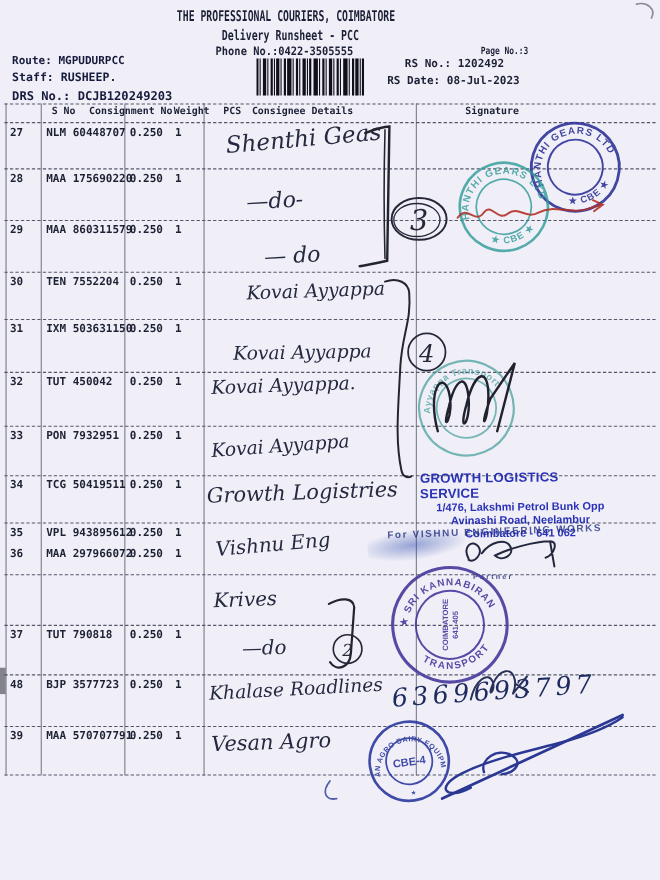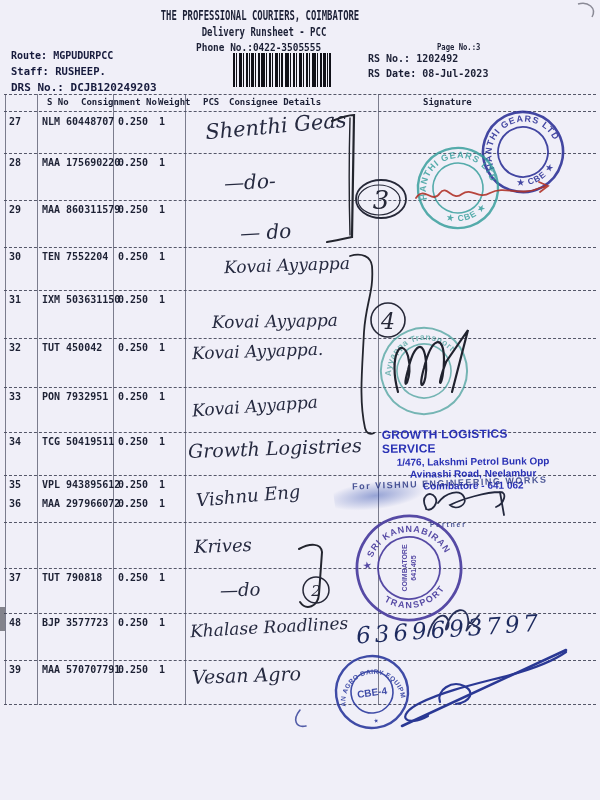--- a/index.html
+++ b/index.html
@@ -9,21 +9,21 @@
          color:#1c2036;white-space:nowrap;}
   
   #title{left:0;top:7px;width:520px;text-align:center;font-size:13.5px;transform:scaleX(.66);}
   #subtitle{left:0;top:24px;width:528px;text-align:center;font-size:12.5px;transform:scaleX(.72);}
   #phone{left:196px;top:41px;font-size:10.5px;transform:scaleX(.9);transform-origin:0 0;}
   #pageno{left:437px;top:42px;font-size:9px;transform:scaleX(.8);transform-origin:0 0;}
   #route{left:11px;top:50px;font-size:10px;color:#161a3c;}
   #staff{left:11px;top:65px;font-size:10.5px;color:#161a3c;}
   #drsno{left:11px;top:81px;font-size:11px;color:#161a3c;}
   #rsno{left:368px;top:53px;font-size:10px;}
-  #rsdate{left:368px;top:68px;font-size:10px;text-align:center;}
+  #rsdate{left:352px;top:68px;font-size:10px;text-align:center;}
   
   .hdash{position:absolute;left:4px;width:592px;height:0;border-top:1px dashed rgba(58,60,80,.85);}
   .vline{position:absolute;width:1px;background:rgba(72,76,96,.7);top:94px;height:611px;}
   .hcell{position:absolute;top:97px;font-size:9px;margin-left:40px;}
   .row{position:absolute;left:5px;width:592px;height:40px;text-decoration:underline;}
   .cell{position:absolute;top:4px;font-family:"DejaVu Sans Mono",monospace;font-weight:bold;
         font-size:10px;color:#1d2134;white-space:nowrap;}
   .c1{left:4px;} .c2{left:37px;} .c3{left:113px;} .c4{left:154px;}
   #r0{top:112px}#r1{top:153px}#r2{top:200px}#r3{top:247px}#r4{top:290px}#r5{top:338px}
   #r6{top:387px}#r7{top:432px}#r8{top:475px}#r9{top:494px}#r10{top:568px}#r11{top:613px}#r12{top:660px}

